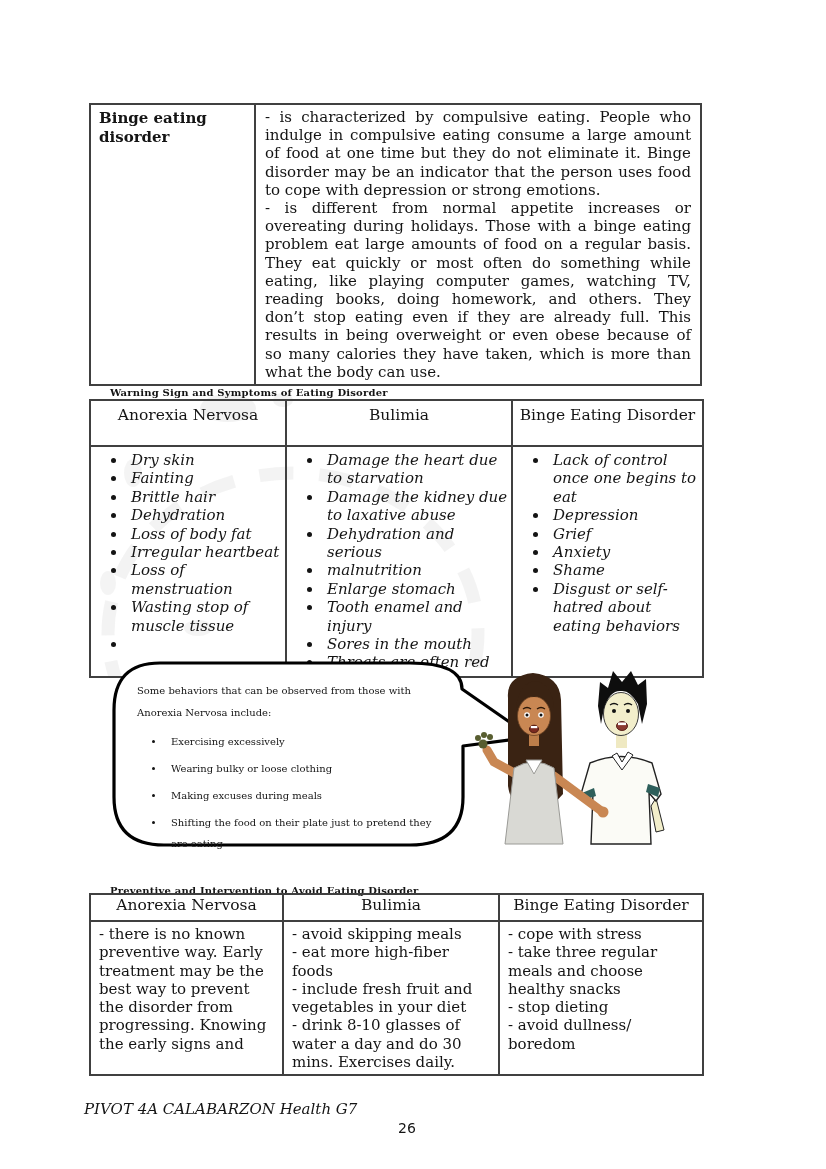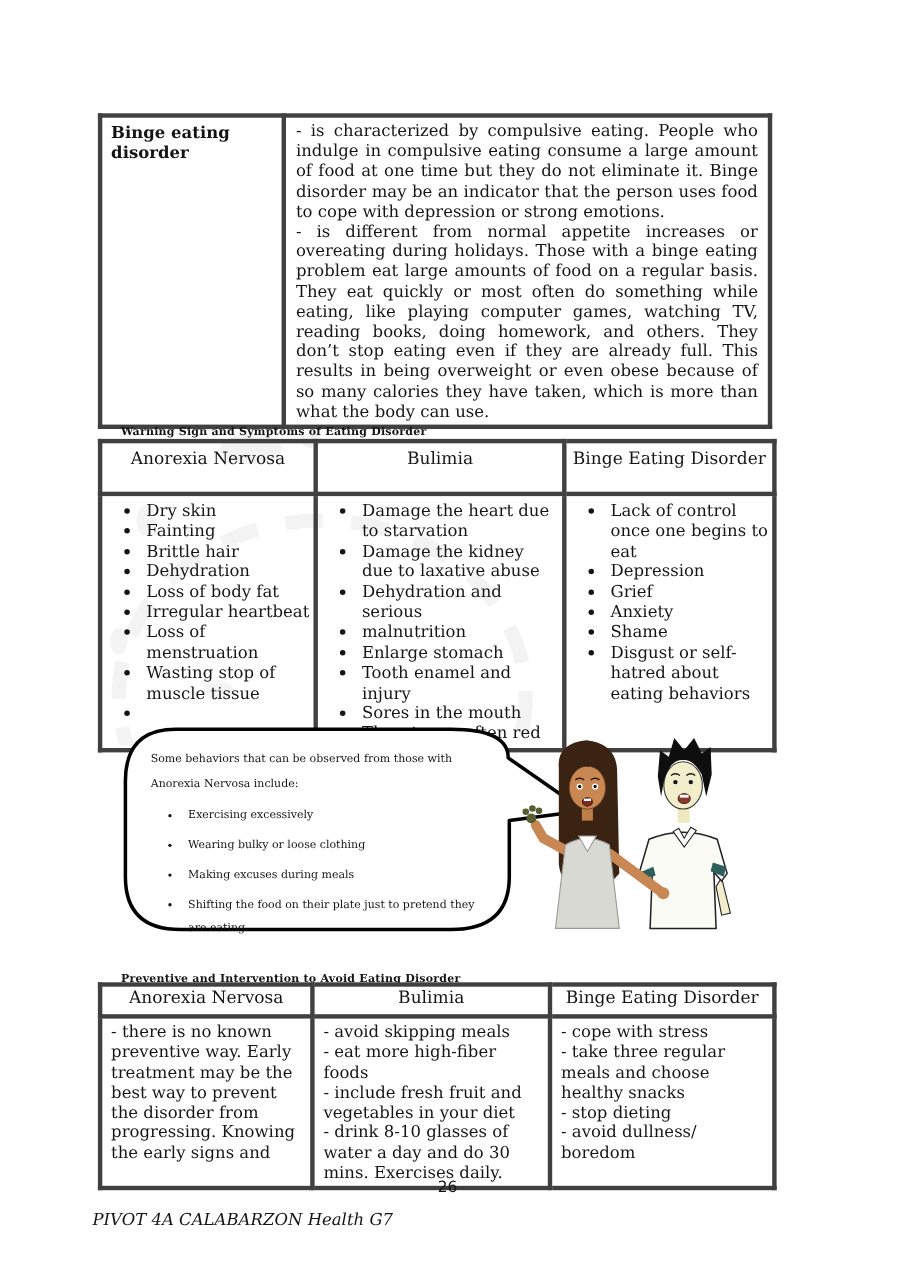--- a/index.html
+++ b/index.html
@@ -4,56 +4,56 @@
 <style>
   html,body{margin:0;padding:0;background:#ffffff;}
   .page{
     position:relative;width:826px;height:1169px;background:#fff;
     font-family:"DejaVu Serif",serif;color:#141414;overflow:hidden;
   }
   
   .stamp{position:absolute;left:78px;top:378px;width:430px;height:300px;opacity:.45;z-index:0;pointer-events:none;}
   
   table.tbl{border-collapse:collapse;position:absolute;table-layout:fixed;z-index:1;background:transparent;}
-  table.tbl td,table.tbl th{border:4px solid #404040;vertical-align:top;font-weight:normal;}
+  table.tbl td,table.tbl th{border:2px solid #404040;vertical-align:top;font-weight:normal;}
   
   .def-tbl{left:89px;top:103px;width:613px;}
   .def-tbl .term-cell{width:147px;padding:4px 8px;font-size:15px;line-height:18.5px;}
   .term{font-weight:bold;}
   .def-cell{padding:3px 9px 3px 9px;font-size:15px;line-height:18.2px;text-align:justify;}
   .def-cell p{margin:0;}
   
   h3.sec{position:absolute;margin:16px;font-size:10px;font-weight:bold;z-index:1;letter-spacing:.2px;}
   #warn-heading{left:94px;top:371px;}
   #prev-heading{left:94px;top:869px;}
   
   .warn-tbl{left:89px;top:399px;width:613px;}
   .warn-tbl th{height:38px;font-size:15.5px;text-align:center;padding-top:5px;}
   .warn-tbl col.c1{width:196px}.warn-tbl col.c2{width:226px}.warn-tbl col.c3{width:191px}
   .warn-tbl td{height:212px;font-size:15px;line-height:18.4px;padding:4px 2px 4px 2px;}
-  ul.sym{margin:0;padding-left:34px;}
+  ul.sym{margin:0;padding-left:34px;font-style:italic;}
   ul.sym li{padding-left:4px;min-height:18px;}
   
   .prev-tbl{left:89px;top:893px;width:613px;}
   .prev-tbl th{height:23px;font-size:15.5px;text-align:center;padding:1px;}
   .prev-tbl col.c1{width:193px}.prev-tbl col.c2{width:216px}.prev-tbl col.c3{width:204px}
   .prev-tbl td{font-size:15px;line-height:18.3px;padding:3px 8px;height:131px;}
   .prev-tbl td p{margin:0;}
   .prev-lines div{margin:0;}
   
   .bubble-svg{position:absolute;left:110px;top:658px;width:432px;height:194px;z-index:2;}
   .bubble-text{position:absolute;left:137px;top:680px;width:312px;font-size:10px;z-index:3;}
   .bubble-text .intro{margin:0 0 8px 0;line-height:21.5px;}
   ul.beh{margin:0;padding-left:28px;}
   ul.beh li{margin-bottom:6px;line-height:21px;padding-left:6px;}
   
   .chars-svg{position:absolute;left:470px;top:666px;width:202px;height:184px;z-index:2;}
   
   .footer-left{position:absolute;left:84px;top:1100px;font-style:italic;font-size:15px;z-index:1;}
-  .page-num{position:absolute;left:398px;top:1072px;font-size:14px;font-family:"DejaVu Sans",sans-serif;z-index:1;}
+  .page-num{position:absolute;left:398px;top:1120px;font-size:14px;font-family:"DejaVu Sans",sans-serif;z-index:1;}
   .watermark{position:absolute;left:0;top:1117px;width:100%;text-align:center;
     font-family:"Liberation Sans",sans-serif;font-size:19px;color:#cacaca;letter-spacing:.5px;z-index:1;}
 </style>
 </head>
 <body>
 
 <div class="page">
 
   <svg class="stamp" viewBox="0 0 430 300">
     <ellipse cx="215" cy="255" rx="185" ry="160" fill="none" stroke="#cfcfcf" stroke-width="13" stroke-dasharray="34 26" opacity=".55"></ellipse>

